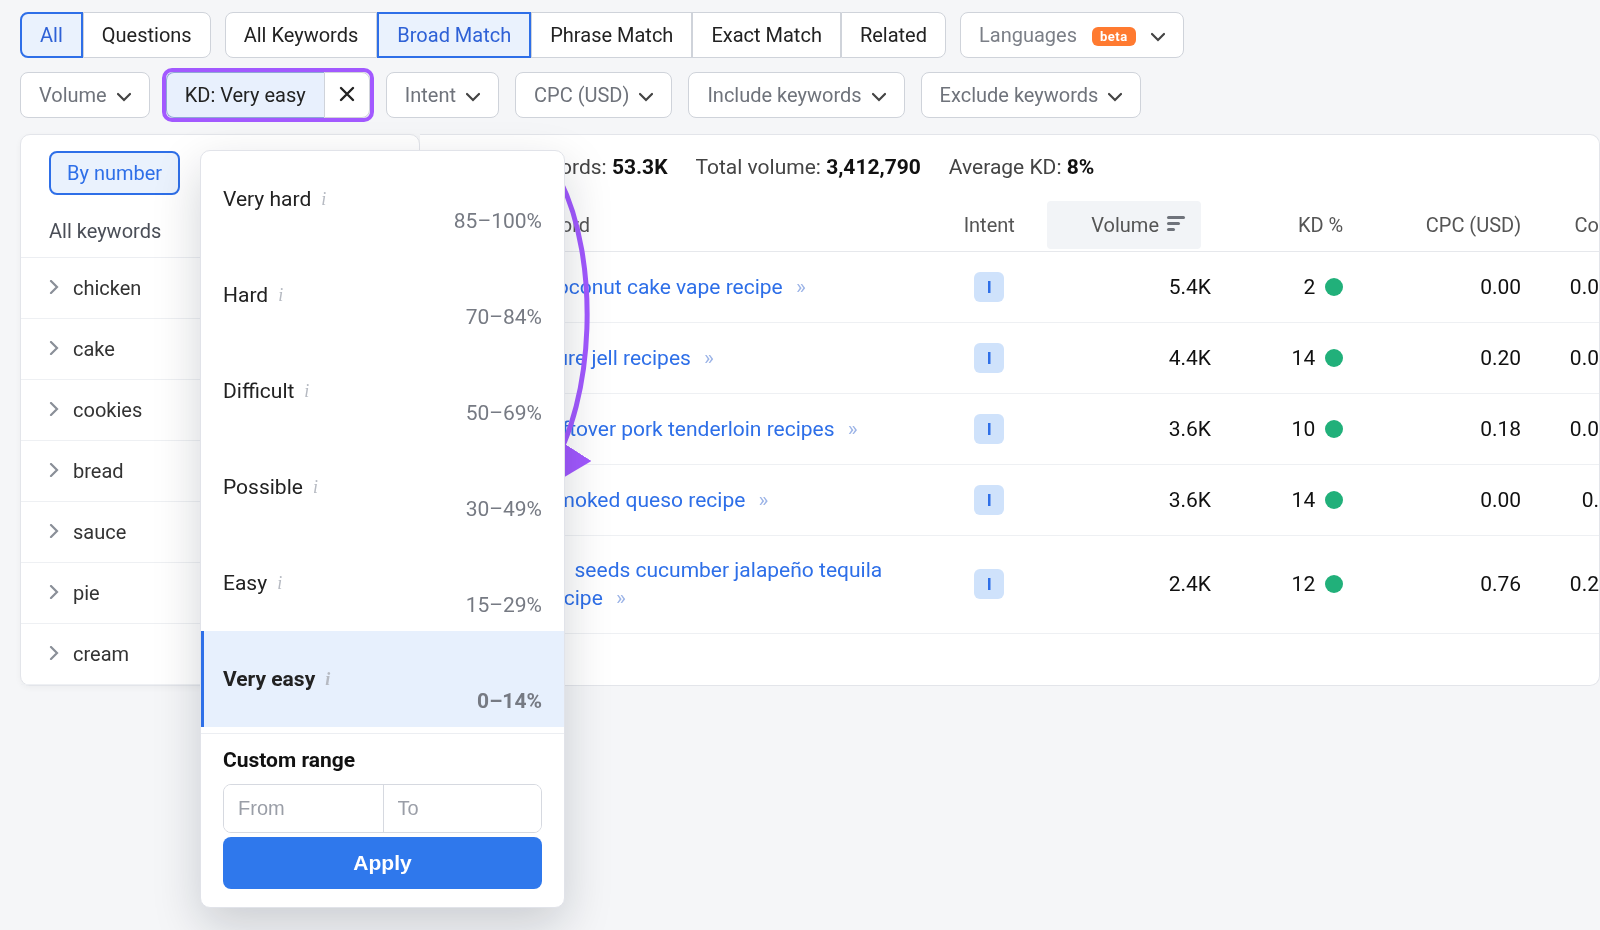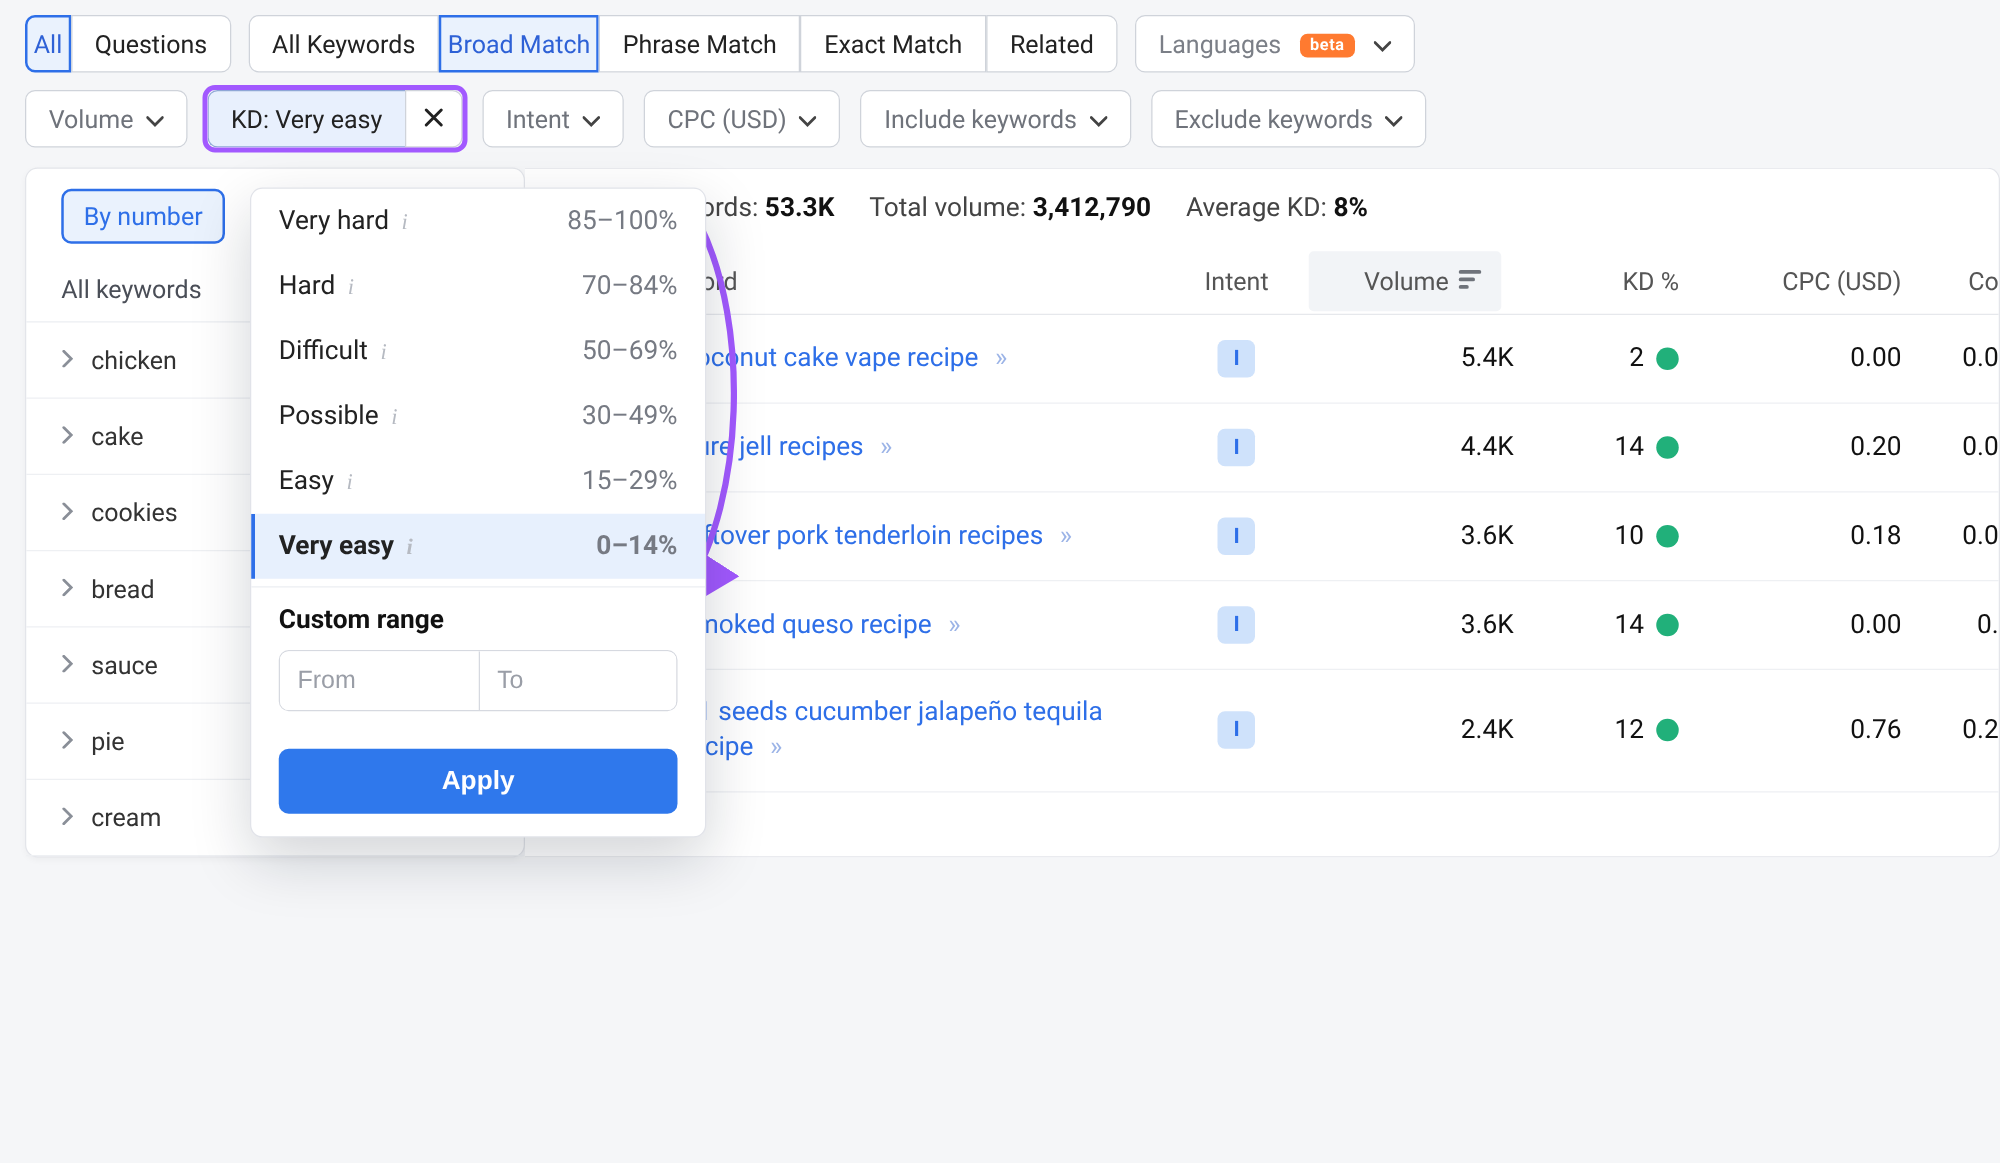--- a/index.html
+++ b/index.html
@@ -28,21 +28,21 @@
   .tab {
     background: #fff;
     border: 1px solid #cfd3da;
     padding: 10px 18px;
     font-size: 20px;
     color: #222;
     cursor: pointer;
   }
   .tab:first-child { border-top-left-radius: 8px; border-bottom-left-radius: 8px; }
   .tab:last-child { border-top-right-radius: 8px; border-bottom-right-radius: 8px; }
-  .tab.selected { border: 2px solid #2e6fe8; background: #eaf2fd; color: #2e61d6; padding: 9px 5px; }
+  .tab.selected { border: 2px solid #2e6fe8; background: #eaf2fd; color: #2e61d6; padding: 9px 18px; }
   .tab.gray { color: #7b7f87; }
   .beta {
     display:inline-block;
     background:#ff7a30;
     color:#fff;
     font-size:13px;
     font-weight:700;
     padding:2px 8px;
     border-radius:6px;
     margin-left:10px;
@@ -206,27 +206,27 @@
     padding-bottom:18px;
   }
   .dd-item {
     display:flex;
     align-items:center;
     justify-content:space-between;
     padding:14px 22px;
     font-size:21px;
   }
   .dd-item .lab { display:flex; align-items:center; gap:10px; color:#222;}
-  .dd-item .rng { color:#767a83; }
+  .dd-item .rng { color:#767a83;margin-top:44px; }
   .info { color:#b6bac2; font-style:italic; font-family: Georgia, serif; font-size:18px;}
   .dd-item.sel { background:#e7f0fd; box-shadow: inset 3px 0 0 #2e6fe8; font-weight: bold;}
   .dd-sep { height:1px; background:#eceef2; margin:6px 0 10px 0;}
   .dd-custom { padding:4px 22px 0 22px;}
   .dd-custom h4 { font-size:21px; font-weight:700; margin-bottom:12px;}
-  .range-inputs { display:flex; border:1px solid #d6d9e0; border-radius:8px; overflow:hidden; margin-bottom:30px;}
+  .range-inputs { display:flex; border:1px solid #d6d9e0; border-radius:8px; overflow:hidden; margin-bottom:4px;}
   .range-inputs input {
     border:none; padding:12px 14px; font-size:20px; width:50%; outline:none; color:#333;
   }
   .range-inputs input::placeholder { color:#9a9ea7; }
   .range-inputs input + input { border-left:1px solid #d6d9e0;}
   .apply {
     width:100%; background:#2f78ec; color:#fff; font-size:21px; font-weight:600;
     border:none; padding:14px 0; border-radius:8px; cursor:pointer;
   }
   

